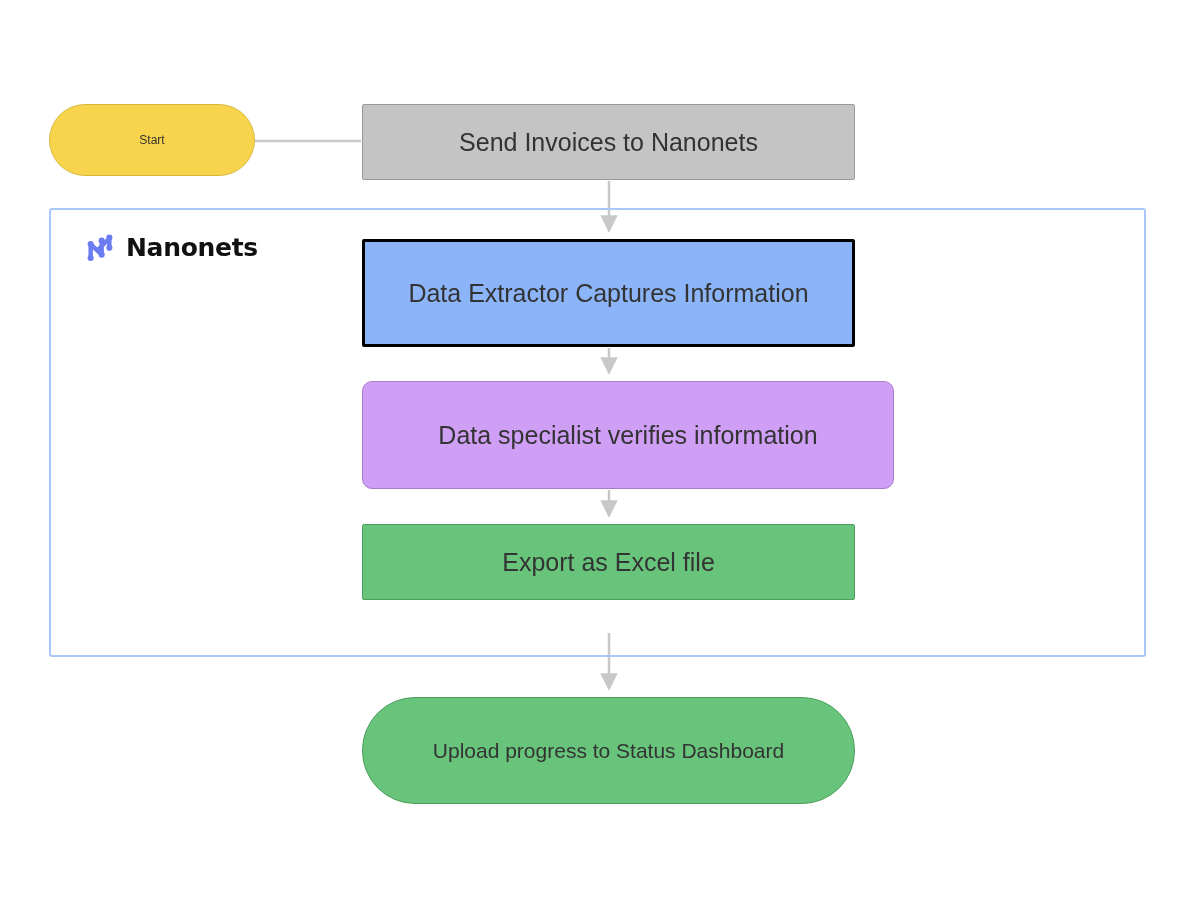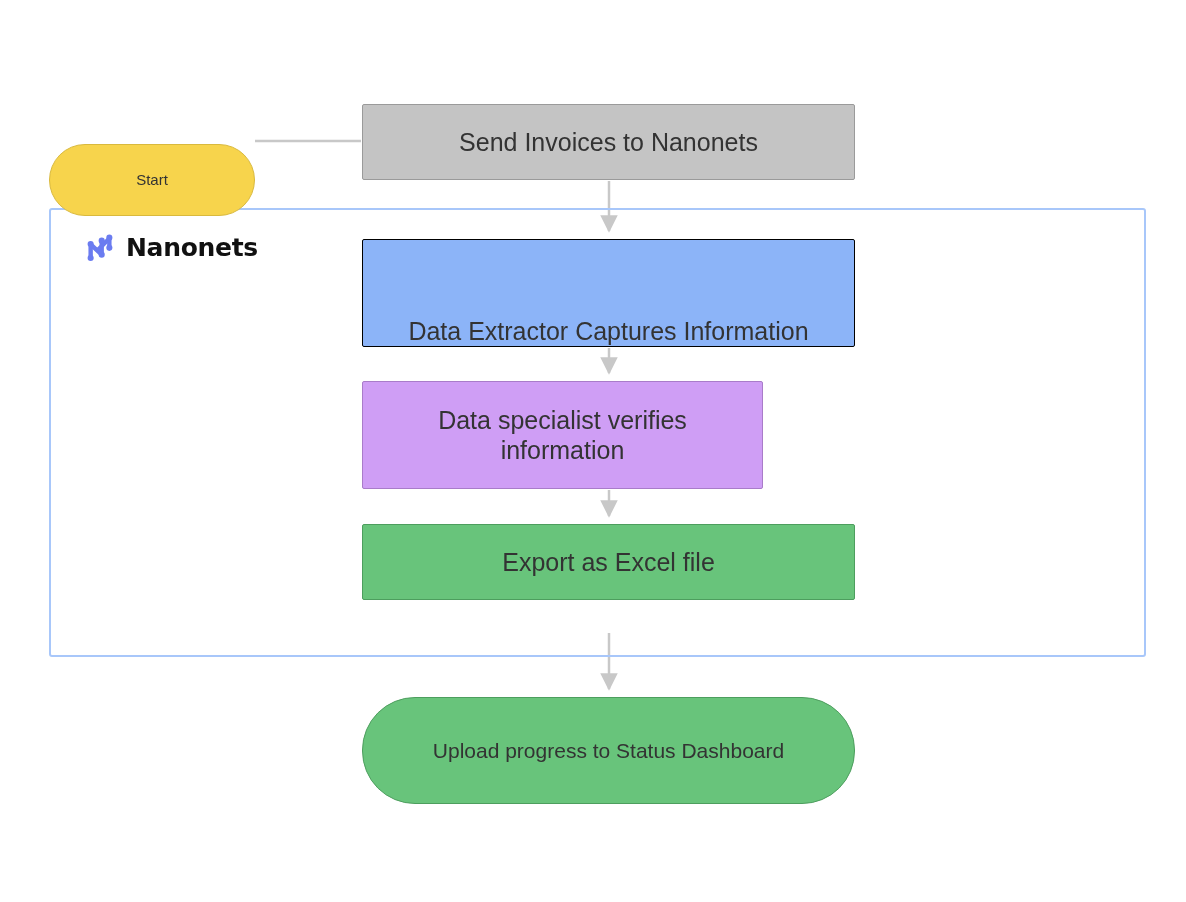--- a/index.html
+++ b/index.html
@@ -80,52 +80,50 @@
 
   
   .node.start {
     left: 49px;
     top: 104px;
     width: 206px;
     height: 72px;
     background: #f7d44c;
     border: 1px solid #d9b93d;
     border-radius: 36px;
-    font-size: 15px;
-    margin-top: 40px;
+    font-size: 12px;
   }
   .node.process-gray {
     left: 362px;
     top: 104px;
     width: 493px;
     height: 76px;
     background: #c4c4c4;
     border: 1px solid #9a9a9a;
     border-radius: 2px;
     font-size: 25px;
   }
   .node.process-blue {
     left: 362px;
     top: 239px;
     width: 493px;
     height: 108px;
     background: #8cb4f8;
-    border: 1px solid #000000;
+    border: 3px solid #000000;
     border-radius: 2px;
     font-size: 25px;
-    align-items: flex-end;
   }
   .node.process-purple {
     left: 362px;
     top: 381px;
-    width: 401px;
+    width: 532px;
     height: 108px;
     background: #cf9ef5;
     border: 1px solid #a97cc9;
-    border-radius: 2px;
+    border-radius: 10px;
     font-size: 25px;
   }
   .node.process-green {
     left: 362px;
     top: 524px;
     width: 493px;
     height: 76px;
     background: #68c47b;
     border: 1px solid #4d9e5e;
     border-radius: 2px;

